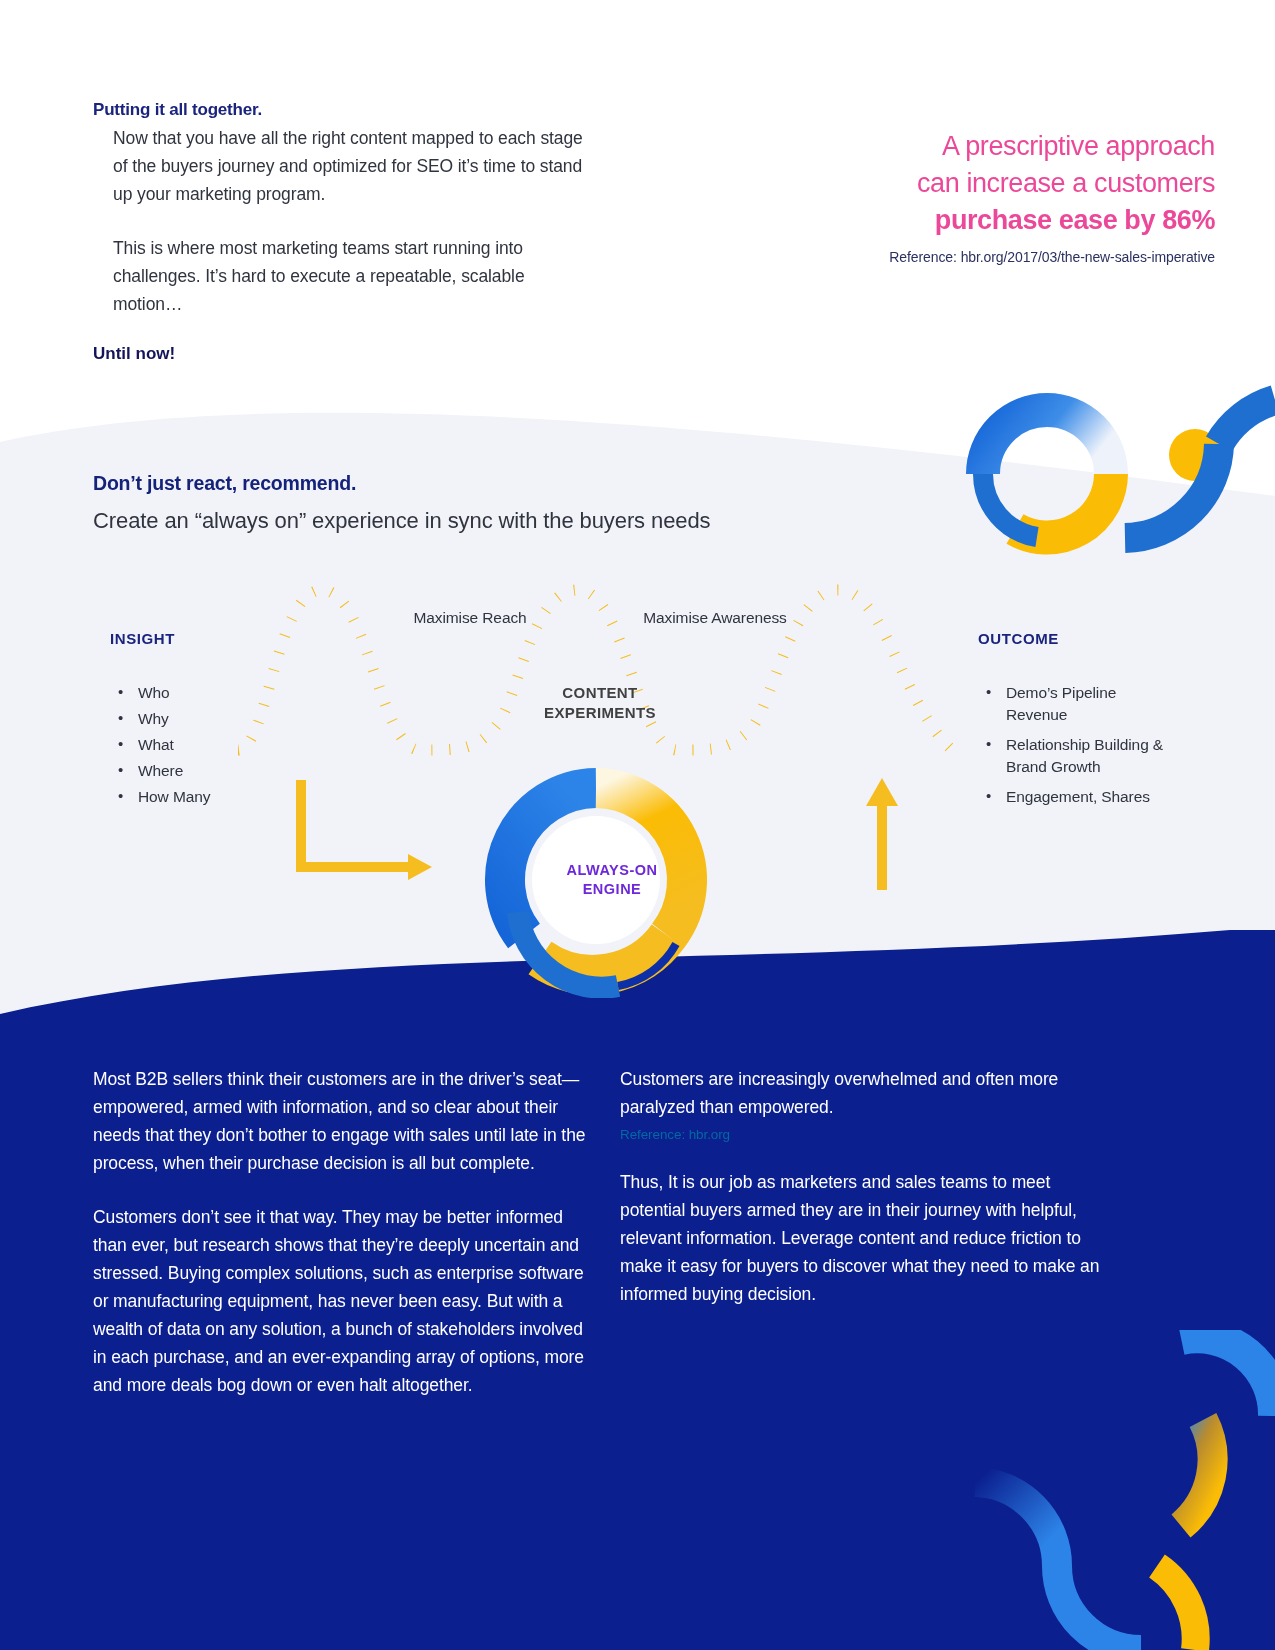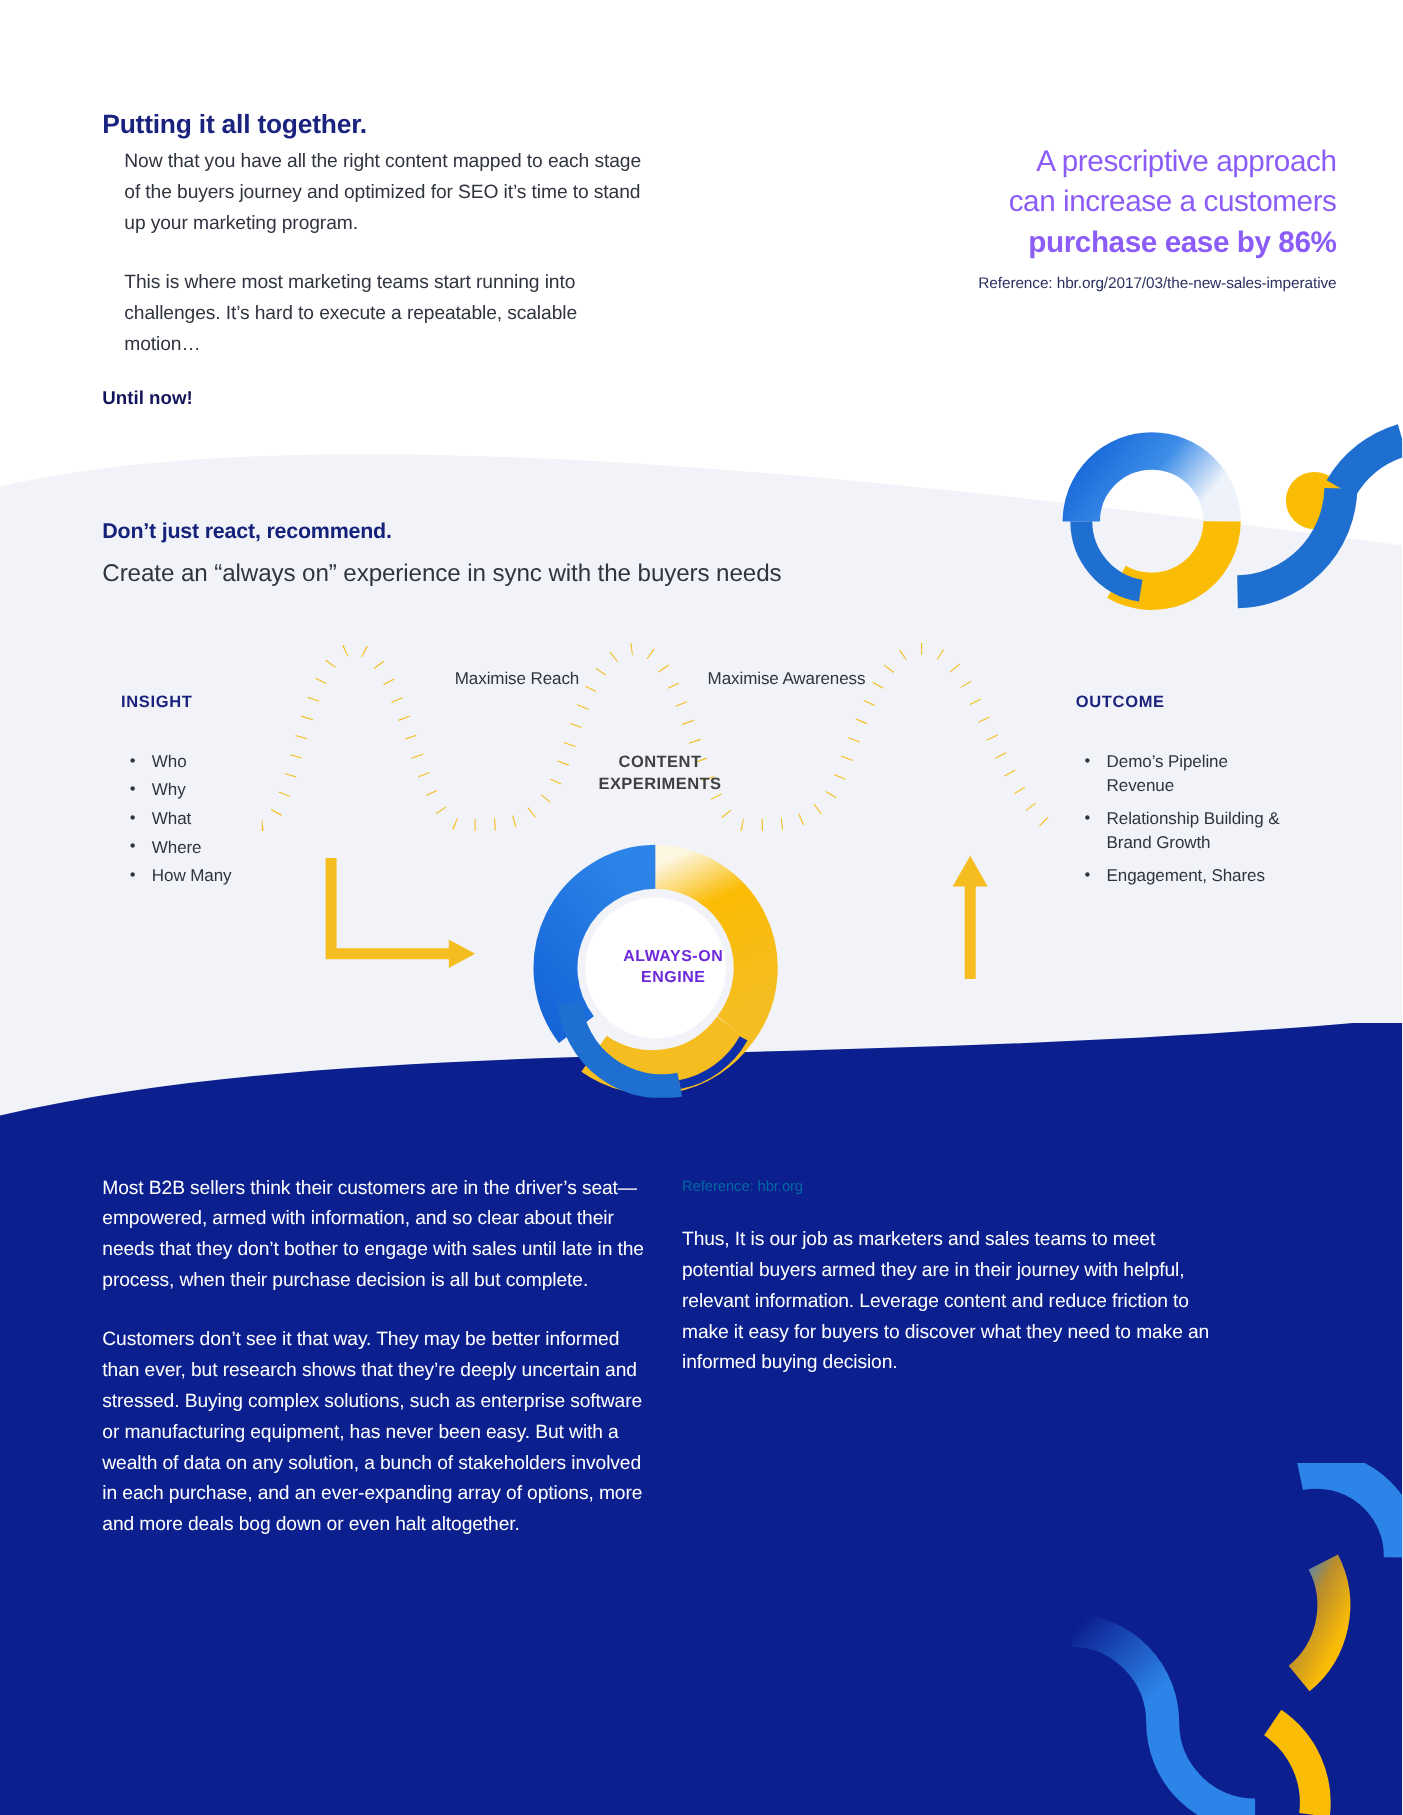--- a/index.html
+++ b/index.html
@@ -15,31 +15,31 @@
   .band-light { position:absolute; left:0; top:400px; width:1275px; height:640px; z-index:1; }
   .band-dark  { position:absolute; left:0; top:930px; width:1275px; height:720px; z-index:1; }
 
   
   .deco-top { position:absolute; right:0; top:340px; width:330px; height:240px; z-index:2; }
   .deco-bottom { position:absolute; right:0; bottom:0; width:330px; height:320px; z-index:3; }
 
   
   .top-left { position:absolute; left:93px; top:100px; width:505px; z-index:5; }
   .h-blue {
-    color:#1a237e; font-size:24px; font-weight:bold; letter-spacing:-0.2px;
+    color:#1a237e; font-size:17px; font-weight:bold; letter-spacing:-0.2px;
     margin-bottom:4px;
   }
   .body-dark {
     color:#30343f; font-size:17.5px; line-height:28px; letter-spacing:-0.1px;margin-left:20px;
   }
   .gap { height:26px; }
   .until { color:#14145a; font-size:17px; font-weight:bold; margin-top:26px; }
 
   .top-right { position:absolute; right:60px; top:128px; width:420px; text-align:right; z-index:5; }
-  .stat-line { color:#8b5cf6; font-size:27px; line-height:37px; letter-spacing:-0.4px; }
+  .stat-line { color:#ec4899; font-size:27px; line-height:37px; letter-spacing:-0.4px; }
   .stat-line.bold { font-weight:bold; }
   .stat-ref { color:#2a3160; font-size:14px; margin-top:10px; letter-spacing:-0.1px; }
 
   
   .mid { position:absolute; left:0; top:400px; width:1275px; height:620px; z-index:6; }
   .mid-head { position:absolute; left:93px; top:72px; width:700px; }
   .mid-title { color:#14227a; font-size:19.5px; font-weight:bold; letter-spacing:-0.2px; }
   .mid-sub { color:#30343f; font-size:22px; margin-top:13px; letter-spacing:-0.1px; }
 
   .col-head { color:#1a237e; font-size:15px; font-weight:bold; letter-spacing:0.6px; }
@@ -253,19 +253,20 @@
     </div>
   </div>
 
   <div class="bot">
     <div class="bot-col bot-left">
       <div class="body-light">Most B2B sellers think their customers are in the driver’s seat—empowered, armed with information, and so clear about their needs that they don’t bother to engage with sales until late in the process, when their purchase decision is all but complete.</div>
       <div class="gap-s"></div>
       <div class="body-light">Customers don’t see it that way. They may be better informed than ever, but research shows that they’re deeply uncertain and stressed. Buying complex solutions, such as enterprise software or manufacturing equipment, has never been easy. But with a wealth of data on any solution, a bunch of stakeholders involved in each purchase, and an ever-expanding array of options, more and more deals bog down or even halt altogether.</div>
     </div>
     <div class="bot-col bot-right">
+      <div class="body-light">Customers are increasingly overwhelmed and often more paralyzed than empowered.</div>
       <div class="ref-light">Reference: hbr.org</div>
       <div class="gap-s"></div>
       <div class="body-light">Thus, It is our job as marketers and sales teams to meet potential buyers armed they are in their journey with helpful, relevant information. Leverage content and reduce friction to make it easy for buyers to discover what they need to make an informed buying decision.</div>
     </div>
   </div>
 
 </div>
 
 </body></html>

